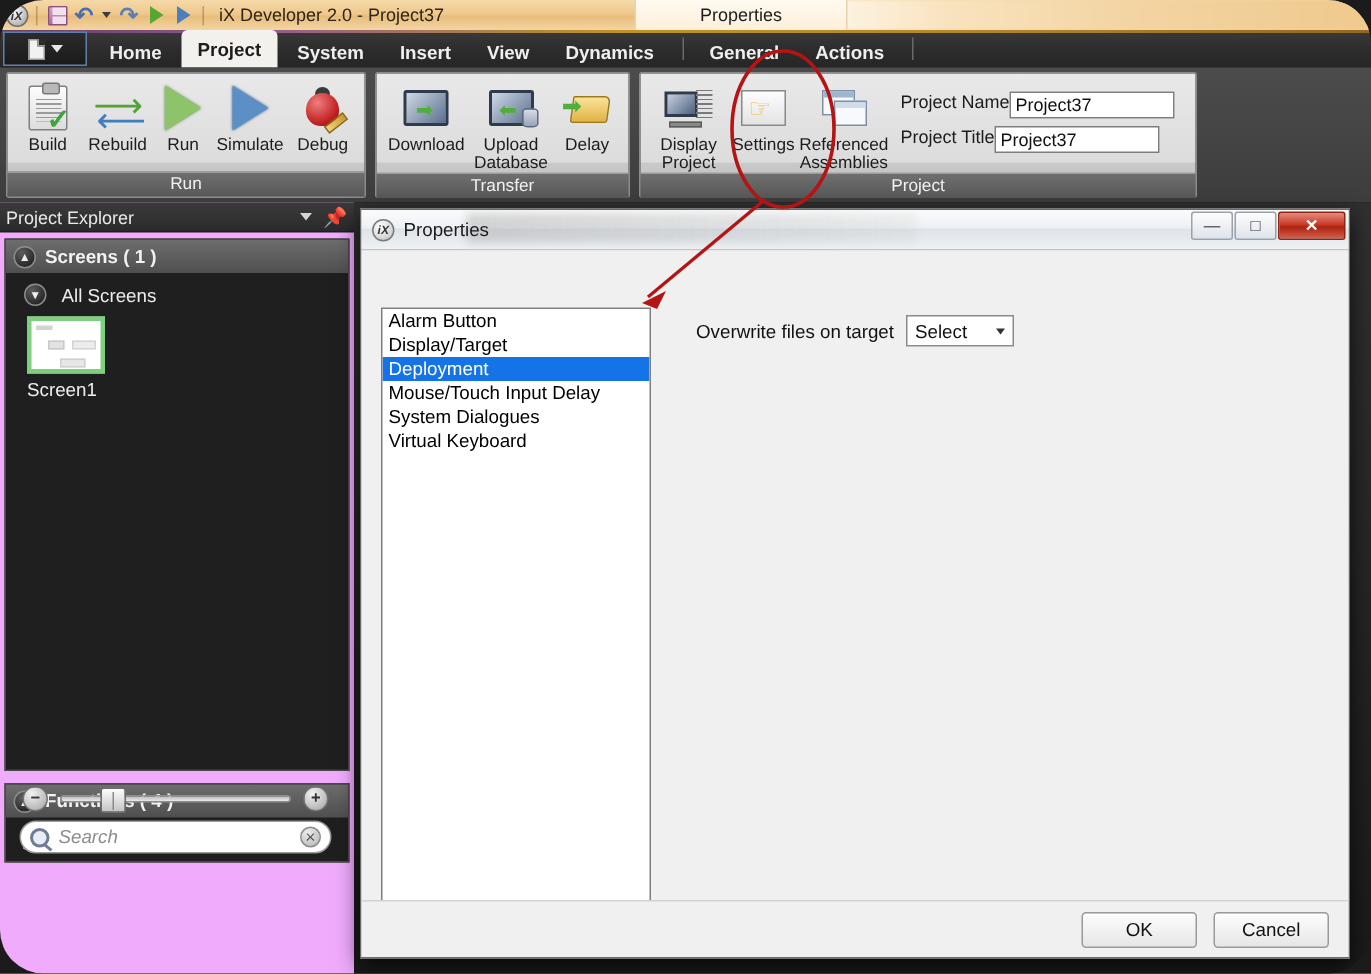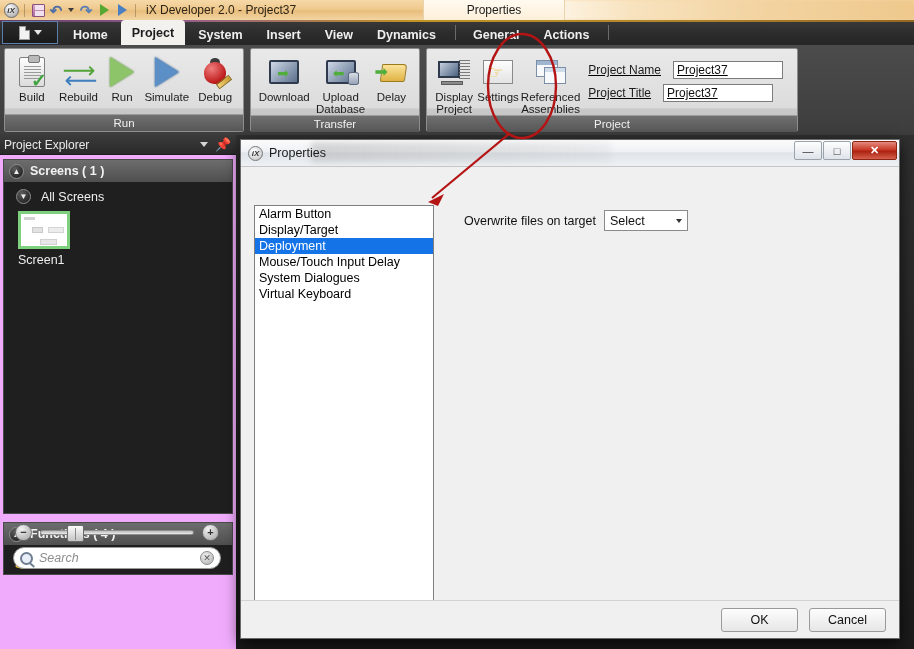--- a/index.html
+++ b/index.html
@@ -4,21 +4,21 @@
 <style>
   * { box-sizing: border-box; }
   html, body {
     margin: 0; padding: 0;
     width: 914px; height: 649px;
     overflow: hidden;
     font-family: "Liberation Sans", sans-serif;
     font-size: 12px;
     background: #1b1b1b;
   }
-  #app { position: relative; width: 914px; height: 649px; overflow: hidden; }
+  #app { position: relative; width: 914px; height: 649px; overflow: hidden; border-radius: 29px; }
 
   
   .titlebar {
     position: absolute; left: 0; top: 0; width: 914px; height: 20px;
     background: linear-gradient(to bottom, #f6d9a8 0%, #efc98d 45%, #e8bd7c 55%, #f3d5a2 100%);
     display: flex; align-items: center; overflow: hidden;
   }
   .tb-blur-right {
     position:absolute; left: 560px; top:0; width: 354px; height:20px;
     background: linear-gradient(to right, #fdf3e2 0%, #f8e3bf 20%, #f3d4a2 55%, #efc98d 100%);
@@ -138,21 +138,21 @@
   .ic-compress .base{position:absolute;left:3px;bottom:0;width:22px;height:4px;background:#8a8a8a;border:1px solid #5b5b5b;}
   .ic-settings{width:30px;height:24px;background:linear-gradient(to bottom,#fdfdfd,#e3e3e3);border:1px solid #8a8a8a;position:relative;}
   .ic-settings .hand{position:absolute;left:4px;top:4px;font-size:17px;line-height:16px;color:#f0c048;}
   .ic-refasm{width:30px;height:24px;position:relative;}
   .ic-refasm .w1{position:absolute;left:0;top:0;width:22px;height:17px;background:#f7f9fc;border:1px solid #7d8fa6;}
   .ic-refasm .w1b{position:absolute;left:1px;top:1px;width:20px;height:4px;background:#9fb5d0;}
   .ic-refasm .w2{position:absolute;left:8px;top:7px;width:22px;height:17px;background:#f7f9fc;border:1px solid #7d8fa6;}
   .ic-refasm .w2b{position:absolute;left:9px;top:8px;width:20px;height:4px;background:#cfdcea;}
 
   .projfields { display:flex; flex-direction:column; gap:5px; padding:8px 8px 0 6px; }
-  .pfrow { display:flex; align-items:center; gap:12px;text-decoration:underline; }
+  .pfrow { display:flex; align-items:flex-start; gap:0; }
   .pflabel { font-size:12px; color:#1c1c1c; white-space:nowrap; }
   .pfinput {
     width:110px; height:18px; background:#fff; border:1px solid #7d7d7d;
     font-size:12px; color:#111; padding:0 3px; line-height:16px;
   }
 
   
   .leftpanel {
     position:absolute; left:0; top:135px; width:236px; height:514px;
     background:#f0abfc;
@@ -267,21 +267,21 @@
   .dlgbody{ position:absolute; left:0; top:27px; width:658px; height:433px; background:#f0f0f0;}
   .listbox{
     position:absolute; left:13px; top:38px; width:180px; height:408px;
     background:#fff; border:1px solid #7e7e7e; overflow:hidden;
   }
   .litem{ height:16px; line-height:16px; font-size:12.5px; color:#000000; padding-left:4px; white-space:nowrap;}
   .litem.sel{ background:#1473e6; color:#fff; }
   .ddrow{ position:absolute; left:208px; top:43px; display:flex; align-items:center; gap:8px;margin-left:15px;}
   .ddlabel{ font-size:12.5px; color:#111; }
   .ddbox{
-    width:84px;height:21px;background:#fff;border:1px solid #8a8a8a;
+    width:72px;height:21px;background:#fff;border:1px solid #8a8a8a;
     display:flex; align-items:center; justify-content:space-between; padding:0 5px;
     font-size:12.5px;color:#111;
   }
   .ddcaret{ width:0;height:0;border-top:4px solid #333;border-left:3.5px solid transparent;border-right:3.5px solid transparent;}
   .dlgfooter{
     position:absolute; left:0; bottom:0; width:658px; height:38px;
     background:#f0f0f0; border-top:1px solid #d2d2d2;
     display:flex; align-items:center; justify-content:flex-end; gap:11px; padding-right:13px;
   }
   .dbtn{

